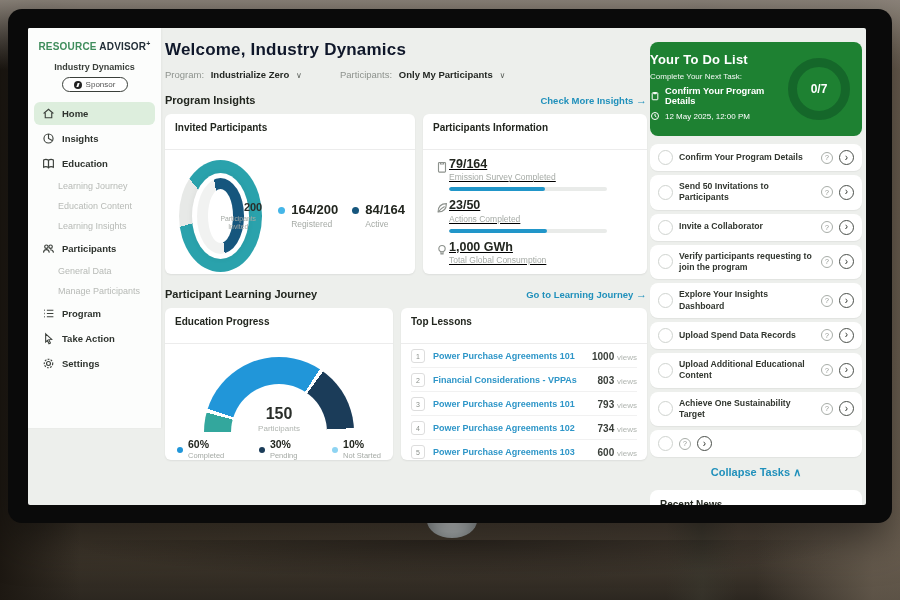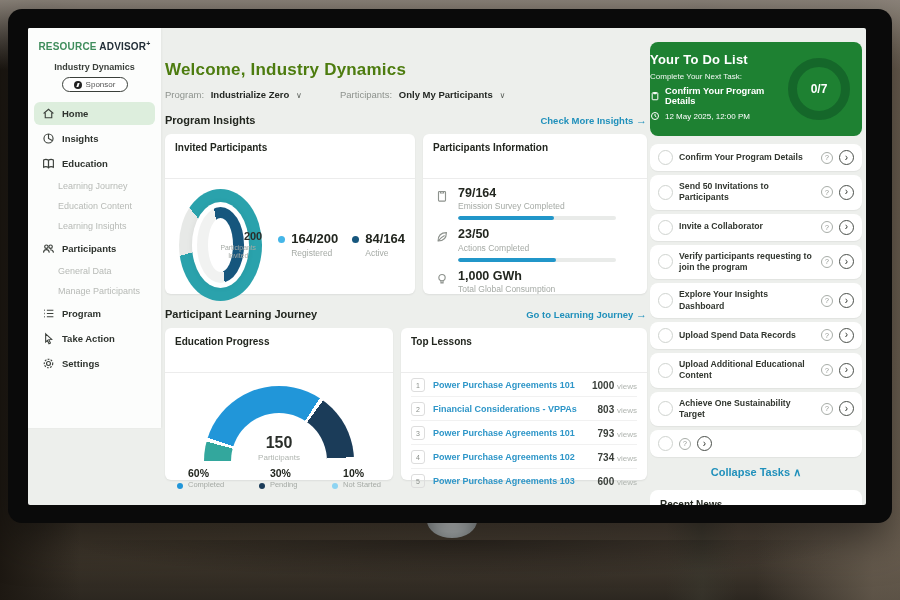--- a/index.html
+++ b/index.html
@@ -41,70 +41,70 @@
   .nav{margin-top:10px;}
   .nav-item{display:flex;align-items:center;gap:7px;margin:2px 6px;padding:5px 8px;border-radius:6px;
     font-size:9.5px;font-weight:bold;color:#2e332e;cursor:pointer;}
   .nav-item.active{background:#ddeedd;}
   .nav-item.sub{color:#b7bab6;font-weight:normal;font-size:9px;padding:4px 8px 4px 24px;}
   .nav-ico{width:13px;height:13px;flex:0 0 13px;color:#3c413c;display:inline-flex;}
   .nav-ico svg{width:13px;height:13px;}
 
   
   .main{position:absolute;left:137px;top:0;width:482px;}
-  .welcome{margin-top:32px;font-size:17px;font-weight:bold;color:#4d7c0f;letter-spacing:.2px;}
+  .welcome{margin-top:12px;font-size:17px;font-weight:bold;color:#0f172a;letter-spacing:.2px;}
   .filters{margin-top:9px;display:flex;gap:38px;font-size:9.5px;align-items:center;}
   .f-label{color:#8d928d;}
   .f-value{color:#24282 4;font-weight:bold;color:#242824;margin-left:4px;}
   .chev{color:#5a5f5a;font-size:8px;margin-left:4px;}
   .sec-head{margin-top:14px;display:flex;justify-content:space-between;align-items:center;}
   .sec-title{font-size:11px;font-weight:bold;color:#22261f;}
   .sec-link{font-size:9.5px;font-weight:bold;color:#2090bb;cursor:pointer;}
   .sec-link .arr{font-size:11px;}
   .cards-row{display:flex;gap:8px;margin-top:8px;}
   .card{background:#fff;border-radius:6px;box-shadow:0 1px 2px rgba(0,0,0,.07);}
-  .card-title{padding:8px 10px 25px;font-size:10px;font-weight:bold;color:#22261f;border-bottom:1px solid #ececec;}
+  .card-title{padding:8px 10px 16px;font-size:10px;font-weight:bold;color:#22261f;border-bottom:1px solid #ececec;}
 
   
   .card-invited{width:250px;height:160px;}
   .inv-body{display:flex;align-items:center;gap:16px;padding:10px 10px 0 14px;}
   .donut{position:relative;width:112px;height:112px;}
   .d-outer{position:absolute;inset:0;border-radius:50%;}
   .d-outer-hole{position:absolute;inset:13px;border-radius:50%;background:#fff;box-shadow:0 0 6px rgba(0,0,0,.06);}
   .d-inner{position:absolute;inset:18px;border-radius:50%;}
   .d-inner-hole{position:absolute;inset:29px;border-radius:50%;background:#fff;}
   .d-center{position:absolute;inset:0;display:flex;flex-direction:column;align-items:flex-end;justify-content:center;text-align:center;}
   .d-center .dc-v{font-size:11px;font-weight:bold;color:#2a2e2a;}
   .d-center .dc-l{font-size:6.8px;color:#a5aaa5;width:48px;line-height:1.25;margin-top:2px;}
   .inv-legend{display:flex;flex-direction:row;gap:14px;}
   .leg-row{display:flex;align-items:flex-start;gap:6px;}
   .leg-dot{width:7px;height:7px;border-radius:50%;margin-top:4px;flex:0 0 7px;}
   .leg-v{font-size:13px;font-weight:bold;color:#22261f;line-height:1.1;}
   .leg-l{font-size:8.5px;color:#a5aaa5;margin-top:1px;}
 
   
   .card-info{flex:1;height:160px;}
-  .stat{display:flex;gap:9px;padding:7px 12px 0;}
+  .stat{display:flex;padding:7px 12px 0;text-decoration:underline;}
   .stat-ico{width:14px;height:14px;color:#8d928d;margin-top:3px;flex:0 0 14px;}
   .stat-ico svg{width:14px;height:14px;}
   .stat-v{font-size:12.5px;font-weight:bold;color:#22261f;line-height:1.15;}
   .stat-l{font-size:8.5px;color:#a5aaa5;margin-top:1px;}
   .stat-bar{margin-top:5px;width:158px;height:4px;border-radius:2px;background:#e9ebe9;overflow:hidden;}
   .stat-bar i{display:block;height:4px;border-radius:2px;background:#2196c9;}
 
   
   .card-edu{width:228px;height:152px;}
   .gauge-wrap{position:relative;width:150px;height:76px;margin:13px auto 4px;overflow:hidden;}
   .gauge{position:absolute;left:0;top:0;width:150px;height:150px;border-radius:50%;}
   .gauge-hole{position:absolute;left:27px;top:27px;width:96px;height:96px;border-radius:50%;background:#fff;}
   .gauge-center{position:absolute;left:0;right:0;bottom:0;text-align:center;}
   .gauge-center .gc-v{font-size:16px;font-weight:bold;color:#2a2e2a;line-height:1;}
   .gauge-center .gc-l{font-size:8px;color:#b0b5b0;margin-top:2px;}
   .edu-legend{display:flex;justify-content:space-between;padding:2px 12px 0;}
-  .eleg{display:flex;gap:5px;align-items:flex-end;}
+  .eleg{display:flex;gap:5px;align-items:center;}
   .eleg .leg-v{font-size:10.5px;}
   .eleg .leg-l{font-size:7.5px;margin-top:0;}
   .eleg .leg-dot{width:6px;height:6px;margin-top:2px;flex-basis:6px;}
 
   
   .card-lessons{flex:1;height:152px;}
   .lesson{display:flex;align-items:center;gap:8px;margin:0 10px;padding:5px 0 4px;border-bottom:1px solid #f1f1f1;}
   .lesson:last-child{border-bottom:none;}
   .l-rank{width:12px;height:12px;border:1px solid #ddd;border-radius:3px;font-size:7px;color:#8a8f8a;
     display:flex;align-items:center;justify-content:center;flex:0 0 12px;}

